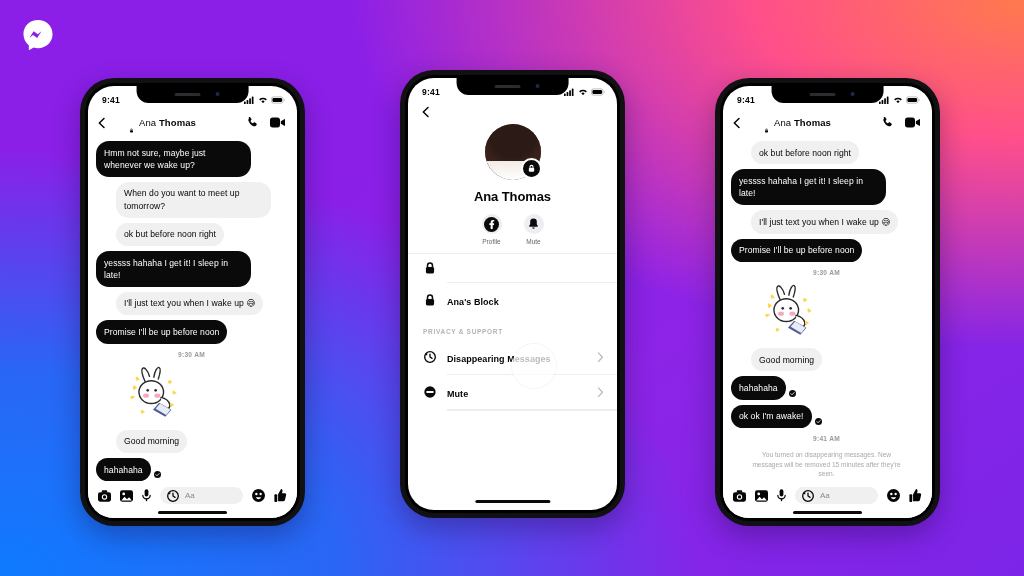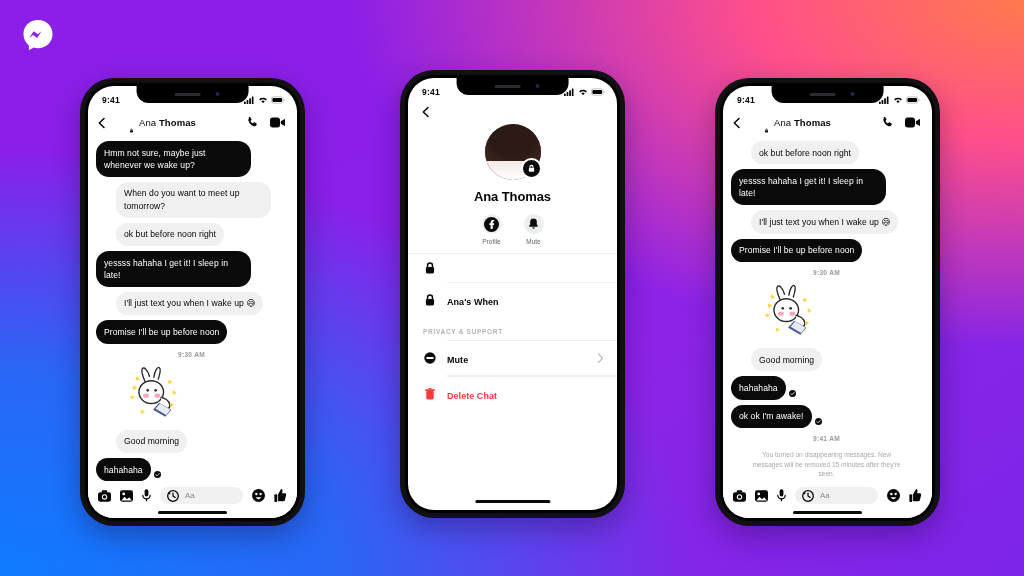--- a/index.html
+++ b/index.html
@@ -379,53 +379,57 @@
             </span>
         </div>
         <div class="li-div"></div>
         <div class="li">
           <span class="li-ico">
               <svg width="10" height="12" viewBox="0 0 11 13">
                 <rect x="1" y="5.4" width="9" height="7.2" rx="1.6" fill="#0a0a0a"></rect>
                 <path d="M2.8 5.4V3.6a2.7 2.7 0 015.4 0v1.8" fill="none" stroke="#0a0a0a" stroke-width="1.7"></path>
               </svg>
             </span>
-          <span class="li-txt"><span class="li-title">Ana's When</span></span>
+          <span class="li-txt"><span class="li-title">Ana's Block</span></span>
         </div>
 
         <div class="sec-head">PRIVACY &amp; SUPPORT</div>
 
+        <div class="li">
+          <span class="li-ico">
+              <svg width="12" height="12" viewBox="0 0 14 14">
+                <circle cx="7" cy="7" r="6.2" fill="none" stroke="#0a0a0a" stroke-width="1.6"></circle>
+                <path d="M7 3.6V7l2.4 1.6" fill="none" stroke="#0a0a0a" stroke-width="1.6" stroke-linecap="round"></path>
+                <path d="M1.2 3.2l2.8-.5-.5 2.8z" fill="#0a0a0a"></path>
+              </svg>
+            </span>
+          <span class="li-txt"><span class="li-title">Disappearing Messages</span></span>
+          <svg class="li-chev" viewBox="0 0 8 12">
+              <path d="M1.6 1l4.6 5-4.6 5" fill="none" stroke="#b9b9b9" stroke-width="1.4" stroke-linecap="round" stroke-linejoin="round"></path>
+            </svg>
+          <span class="touch-dot" style="left:104px;top:4px;"></span>
+        </div>
         <div class="li-div"></div>
 
         <div class="li">
           <span class="li-ico">
               <svg width="12" height="12" viewBox="0 0 14 14">
                 <circle cx="7" cy="7" r="6.6" fill="#0a0a0a"></circle>
                 <rect x="2.6" y="5.9" width="8.8" height="2.2" rx="1.1" fill="#fff"></rect>
               </svg>
             </span>
           <span class="li-txt"><span class="li-title">Mute</span></span>
           <svg class="li-chev" viewBox="0 0 8 12">
               <path d="M1.6 1l4.6 5-4.6 5" fill="none" stroke="#b9b9b9" stroke-width="1.4" stroke-linecap="round" stroke-linejoin="round"></path>
             </svg>
         </div>
         <div class="li-div"></div>
 
         <div class="li-div"></div>
 
-        <div class="li">
-          <span class="li-ico">
-              <svg width="10" height="12" viewBox="0 0 11 13">
-                <rect x="1.4" y="3" width="8.2" height="9.6" rx="1.6" fill="#fa3c3c"></rect>
-                <rect x="0" y="1.4" width="11" height="1.8" rx=".9" fill="#fa3c3c"></rect>
-                <rect x="3.8" y="0" width="3.4" height="1.6" rx=".8" fill="#fa3c3c"></rect>
-              </svg>
-            </span>
-          <span class="li-txt"><span class="li-title danger">Delete Chat</span></span>
-        </div>
       </div>
 
       <div class="homebar" style="position:absolute;left:50%;transform:translateX(-50%);bottom:7px;margin:0;"></div>
     </div>
   </div>
 
   <div class="phone" id="p3" style="left:715px;top:78px;width:225px;height:448px;">
     <div class="bezel"></div>
     <div class="screen">
       <div class="notch">

